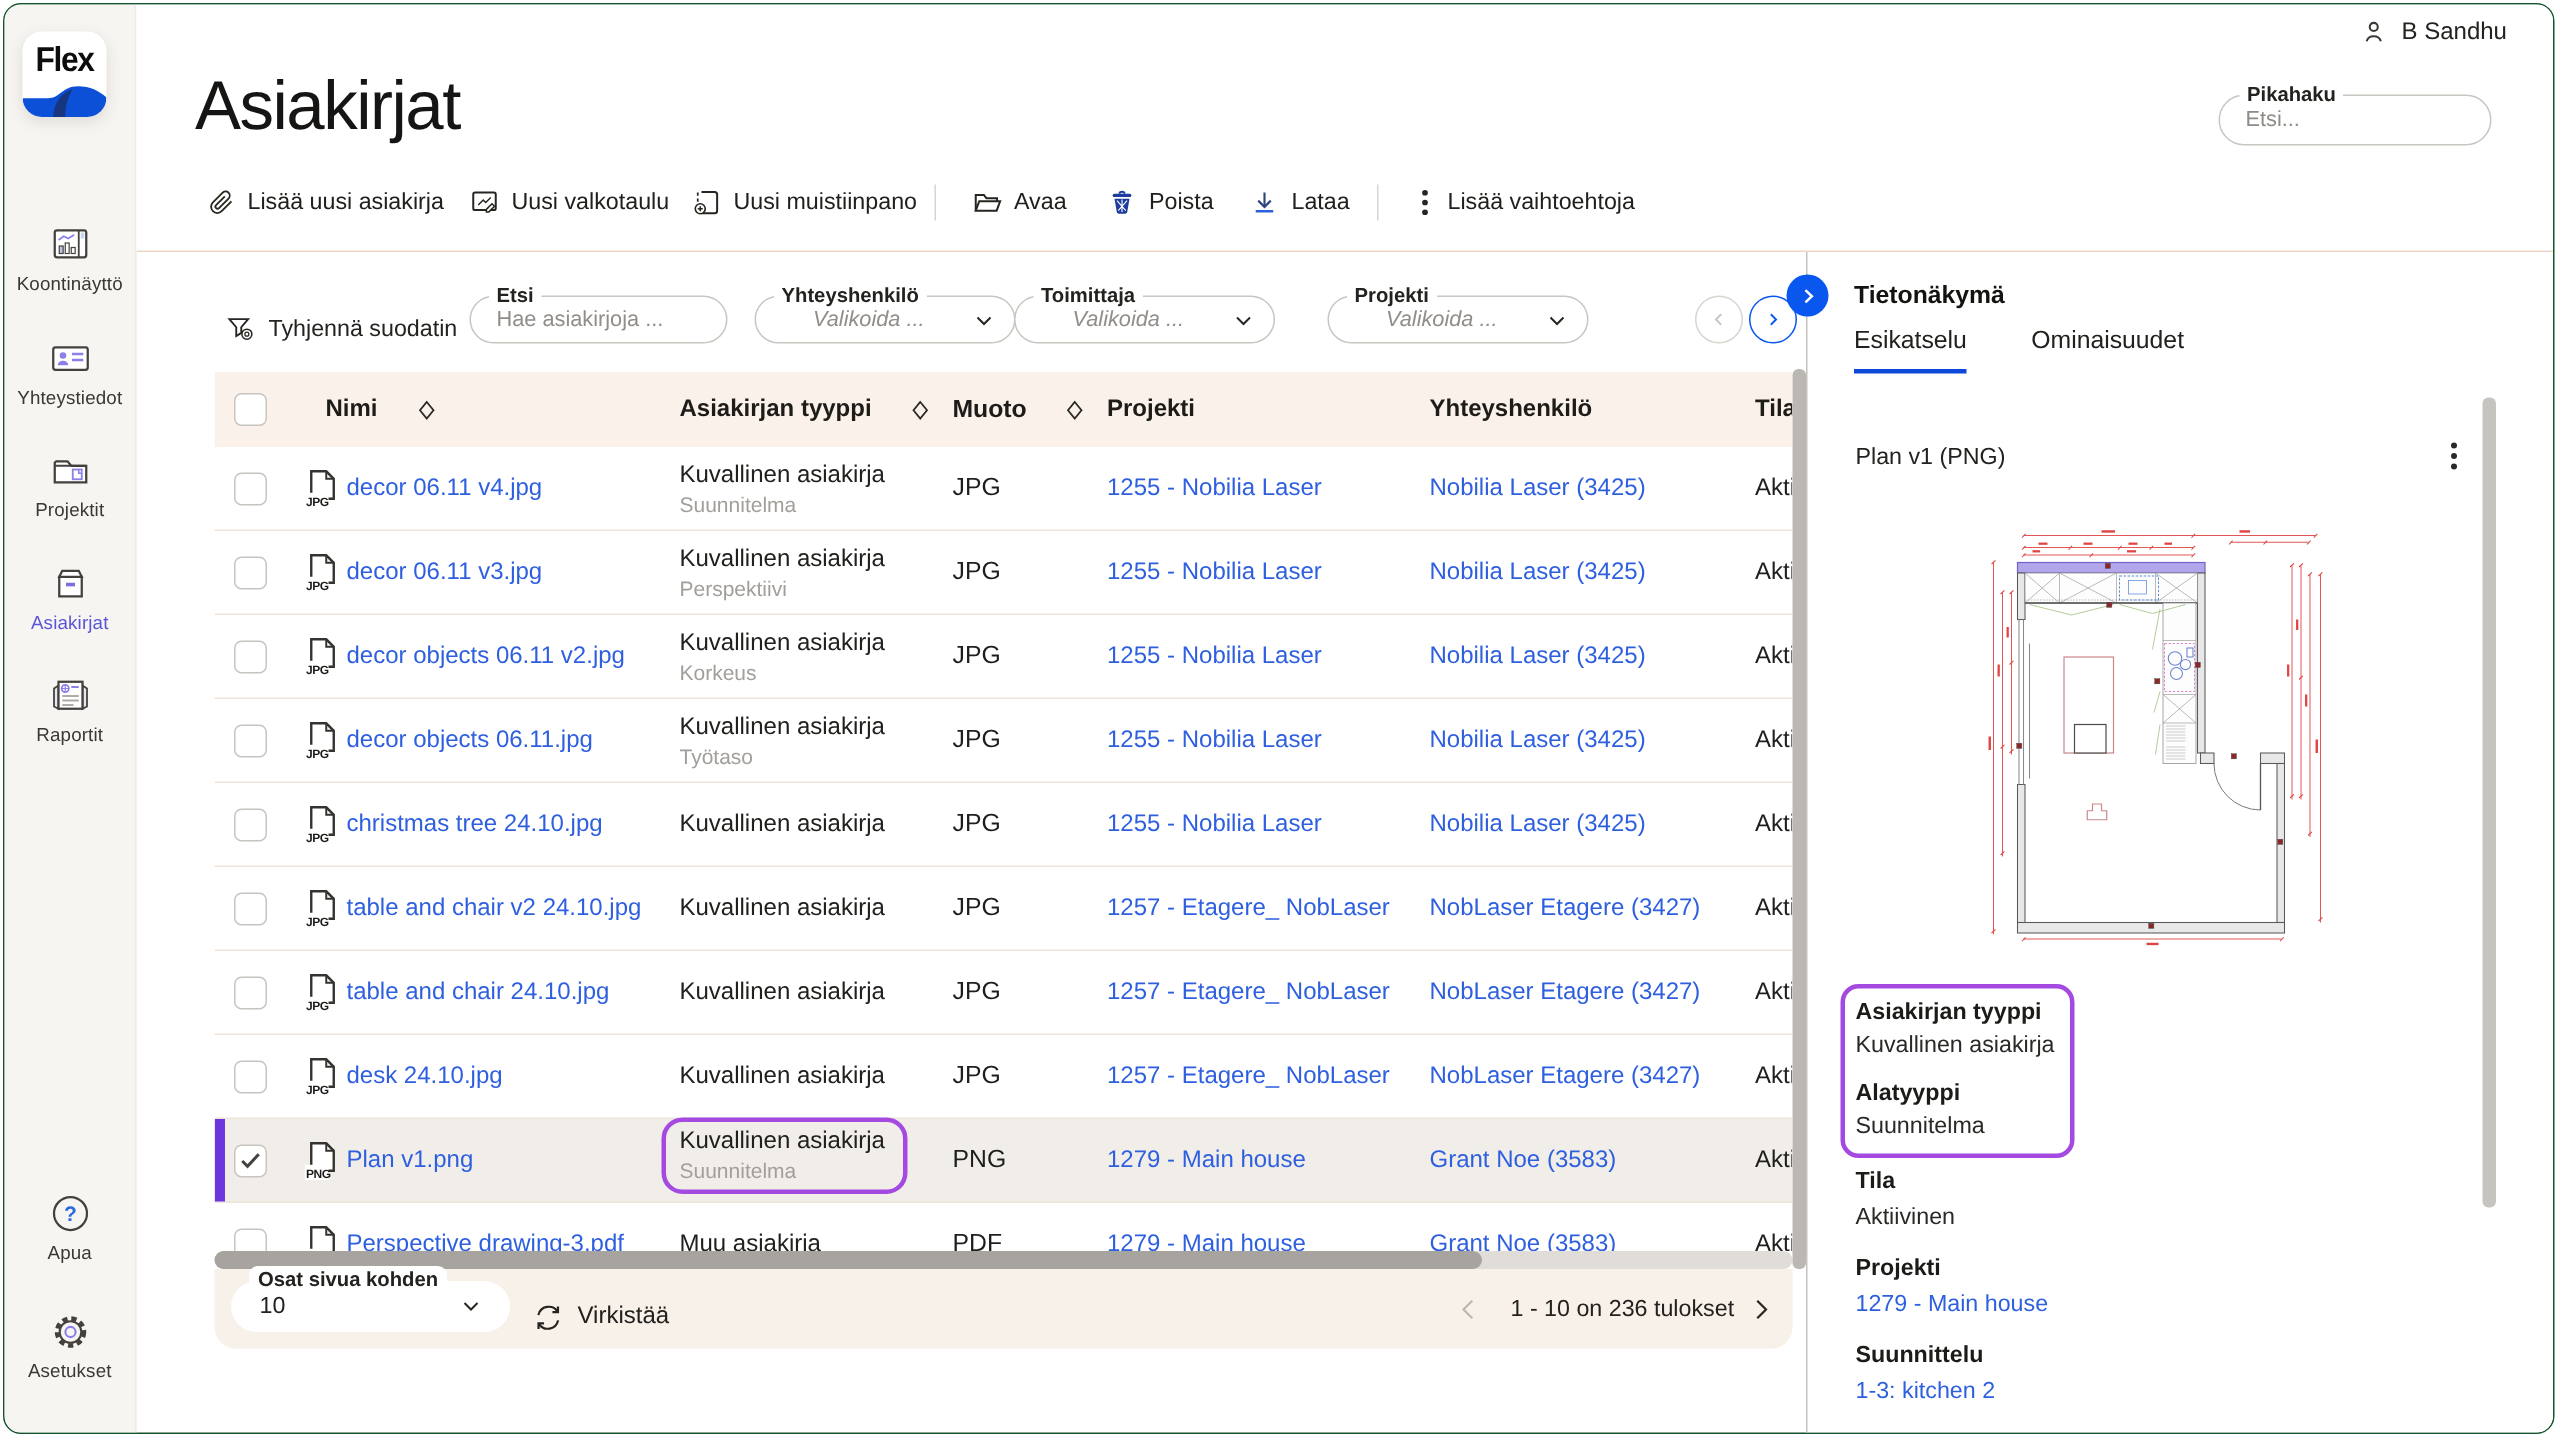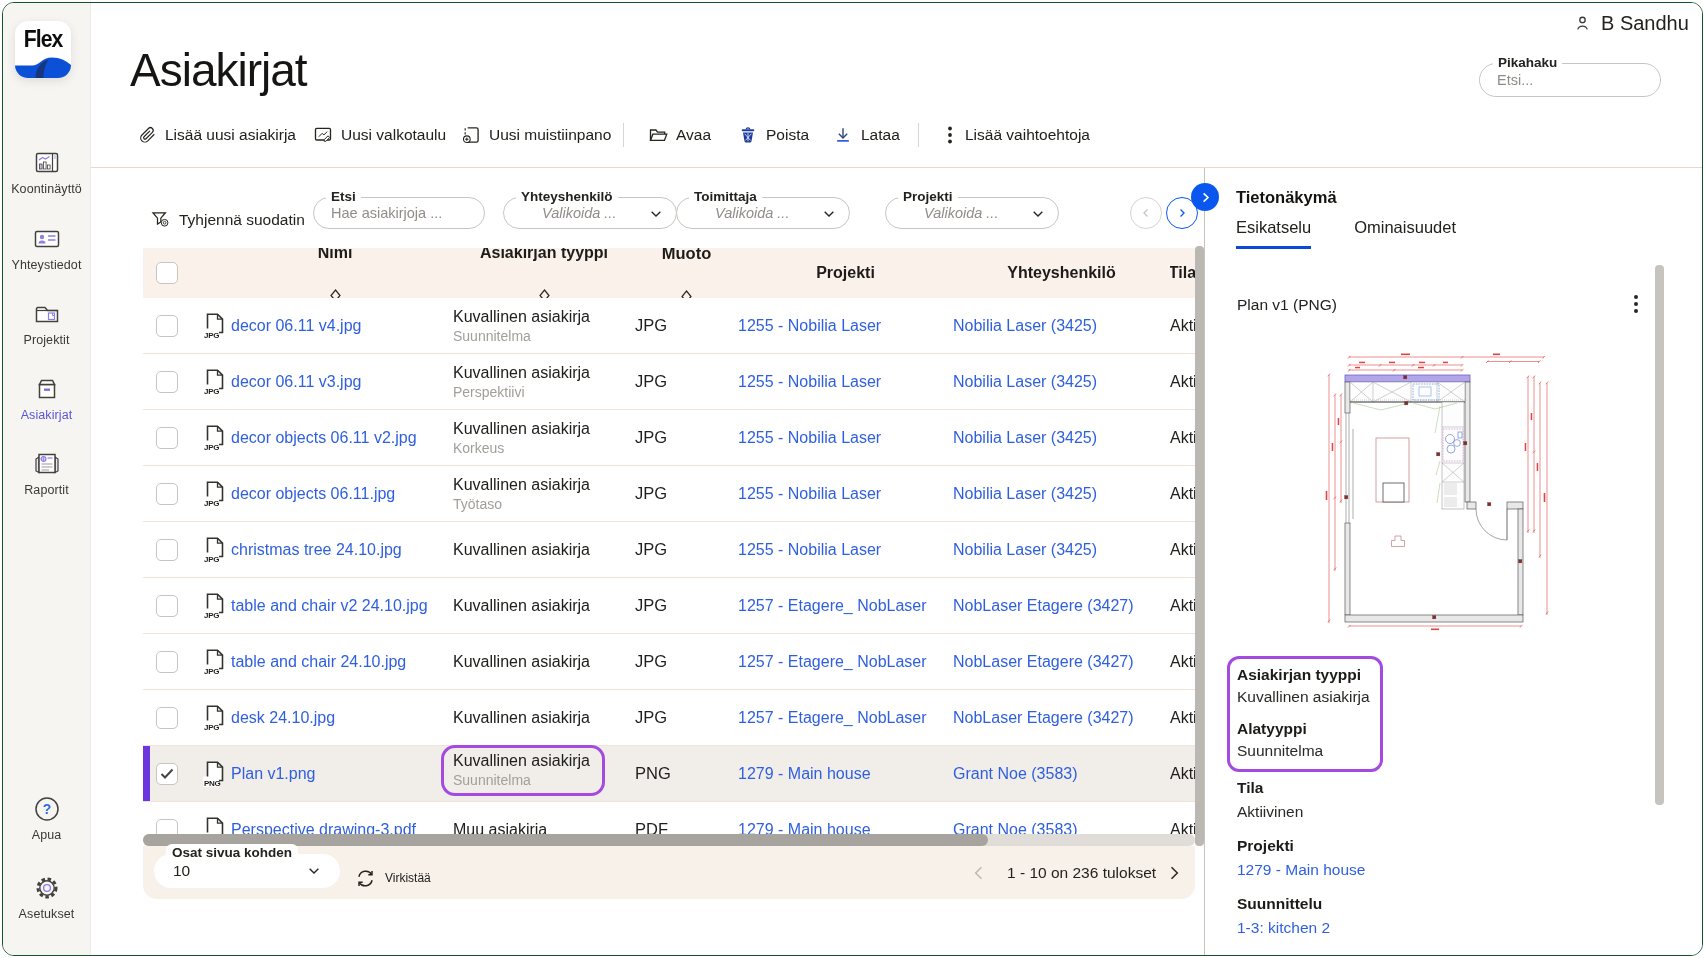--- a/index.html
+++ b/index.html
@@ -14,21 +14,21 @@
   .logo-card svg { position:absolute; left:0; bottom:0; }
   .nav-item { position:absolute; left:0; width:100%; text-align:center; cursor:pointer; }
   .nav-item .ic { display:block; margin:0 auto; width:28px; height:28px; }
   .nav-item .lbl { display:block; margin-top:5px; font-size:12.5px; color:#3b3834; letter-spacing:.1px; }
   .nav-item.active .lbl { color:#5a55d6; }
 
   
   .rzone { flex:1; display:flex; flex-direction:column; min-width:0; }
   .top { height:165px; flex:0 0 165px; position:relative; border-bottom:1px solid #eed7c9; background:#fff; }
   .page-title { position:absolute; left:39px; top:40px; font-size:46px; font-weight:500; letter-spacing:-1px; color:#161513; }
-  .user { position:absolute; left:1482px; top:9px; display:flex; align-items:center; gap:9px; font-size:20px; color:#23221f; }
+  .user { position:absolute; left:1482px; top:9px; display:flex; align-items:center; gap:9px; font-size:16px; color:#23221f; }
   .qsearch { position:absolute; left:1388px; top:60px; width:182px; height:34px; border:1px solid #c9c5c0; border-radius:17px; }
   .qsearch .flabel { position:absolute; left:13px; top:-9px; background:#fff; padding:0 5px; font-size:13.5px; font-weight:bold; color:#23221f; }
   .qsearch .ph { position:absolute; left:17px; top:8px; font-size:14.5px; color:#8f8b86; }
 
   .toolbar { position:absolute; left:0; top:116px; height:32px; width:100%; }
   .tbtn { position:absolute; top:0; height:32px; display:flex; align-items:center; gap:8px; font-size:15.5px; color:#21201d; cursor:pointer; white-space:nowrap; }
   .tsep { position:absolute; top:4px; width:1px; height:24px; background:#d9d5d0; }
 
   
   .bottom { flex:1; display:flex; min-height:0; }
@@ -54,40 +54,40 @@
   .trow.selected { background:#f1eeea; }
   .trow.selected::before { content:""; position:absolute; left:0; top:0; width:7px; height:100%; background:#6c35de; }
   .c-cb { flex:0 0 47px; padding-left:13px; }
   .c-name { flex:0 0 263px; display:flex; align-items:center; gap:6px; padding-left:13px; overflow:hidden; }
   .c-type { flex:0 0 182px; }
   .c-fmt { flex:0 0 103px; font-size:16.5px; }
   .c-proj { flex:0 0 215px; }
   .c-cont { flex:0 0 217px; }
   .c-tila { flex:1; white-space:nowrap; overflow:hidden; }
   .thead .c-name { padding-left:27px; }
-  .hcell { display:flex; align-items:center; gap:27px;flex-direction:column; }
+  .hcell { display:flex; align-items:center; gap:27px; }
   .cbx { width:22px; height:22px; border:1.5px solid #c8c4bf; border-radius:5px; background:#fff; display:flex; align-items:center; justify-content:center; }
   .link { color:#2e5fdf; cursor:pointer; font-size:16px; }
   .t1 { font-size:16px; color:#21201d; line-height:20px; }
   .t2 { font-size:14px; color:#a29e99; line-height:18px; }
   .annbox { display:inline-block; border:3px solid #a44ae0; border-radius:14px; padding:3px 12px 4px 9px; margin:-6px 0 0 -12px; }
   .ficon { flex:0 0 22px; }
 
   
   .hscroll { position:absolute; left:52px; top:666px; width:1052px; height:12px; background:#e0dcd8; border-radius:6px; }
   .hscroll .thumb { position:absolute; left:0; top:0; height:12px; width:845px; background:#a7a4a0; border-radius:6px; }
   .vscroll { position:absolute; left:1104px; top:78px; width:9px; height:600px; background:#bbb8b4; border-radius:4px; }
 
   
   .tfooter { position:absolute; left:52px; top:678px; width:1052px; height:53px; background:#f8f1ea; border-radius:0 0 14px 14px; }
   .psize { position:absolute; left:11px; top:8px; width:186px; height:34px; background:#fff; border-radius:17px; }
   .psize .flabel { position:absolute; left:12px; top:-10px; background:#fff; border-radius:6px; padding:1px 6px; font-size:13.5px; font-weight:bold; color:#23221f; white-space:nowrap; }
   .psize .val { position:absolute; left:19px; top:8px; font-size:15.5px; color:#23221f; }
   .psize .chev { position:absolute; right:18px; top:9px; }
-  .refresh { position:absolute; left:212px; top:0; height:64px; display:flex; align-items:center; gap:9px; font-size:12px; color:#21201d; cursor:pointer; }
+  .refresh { position:absolute; left:212px; top:0; height:64px; display:flex; align-items:center; gap:9px; font-size:16px; color:#21201d; cursor:pointer; }
   .results { position:absolute; left:864px; top:0; height:53px; display:flex; align-items:center; font-size:15.5px; color:#23221f; white-space:nowrap; }
   .fprev { position:absolute; left:826px; top:17px; }
   .fnext { position:absolute; left:1021px; top:17px; }
 
   
   .ptoggle { position:absolute; left:-14px; top:15px; width:28px; height:28px; border-radius:50%; background:#0a57f0; display:flex; align-items:center; justify-content:center; z-index:5; }
   .ptitle { position:absolute; left:31px; top:20px; font-size:16.5px; font-weight:bold; color:#14130f; }
   .ptabs { position:absolute; left:31px; top:50px; display:flex; gap:43px; }
   .ptab { font-size:16.5px; color:#22211d; padding-bottom:9px; cursor:pointer; }
   .ptab.active { border-bottom:3px solid #0d49d8; }

